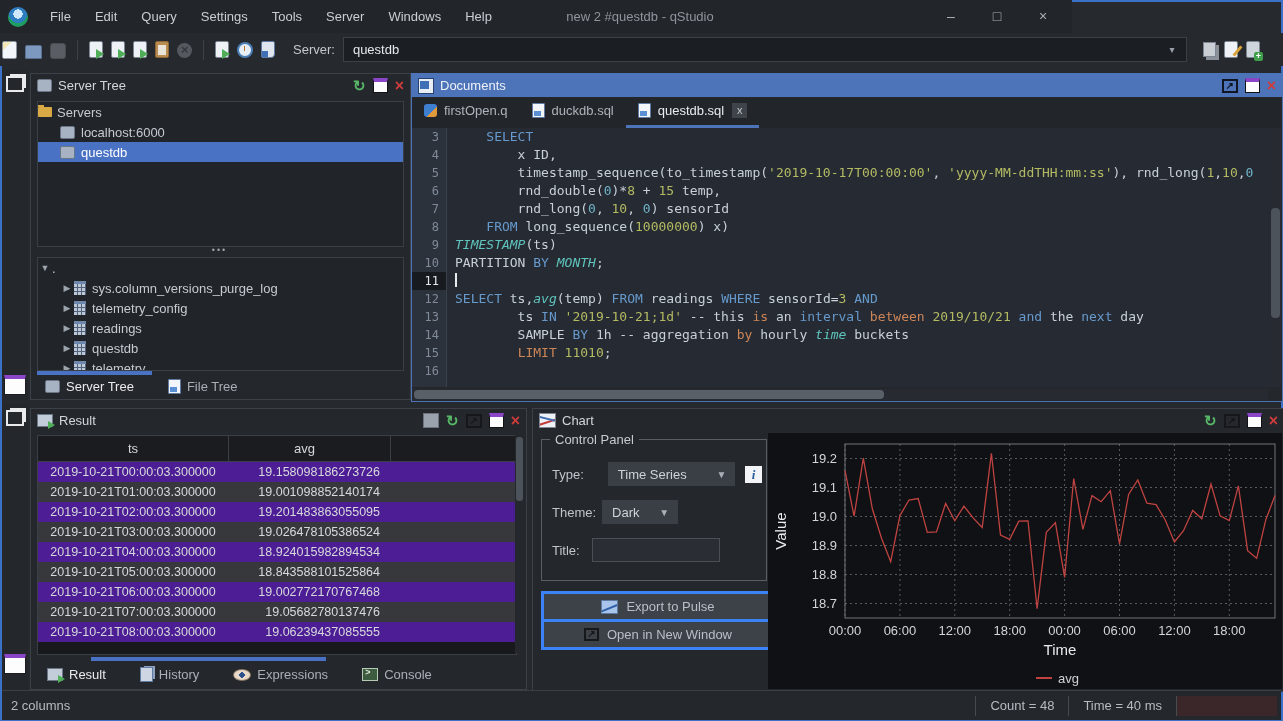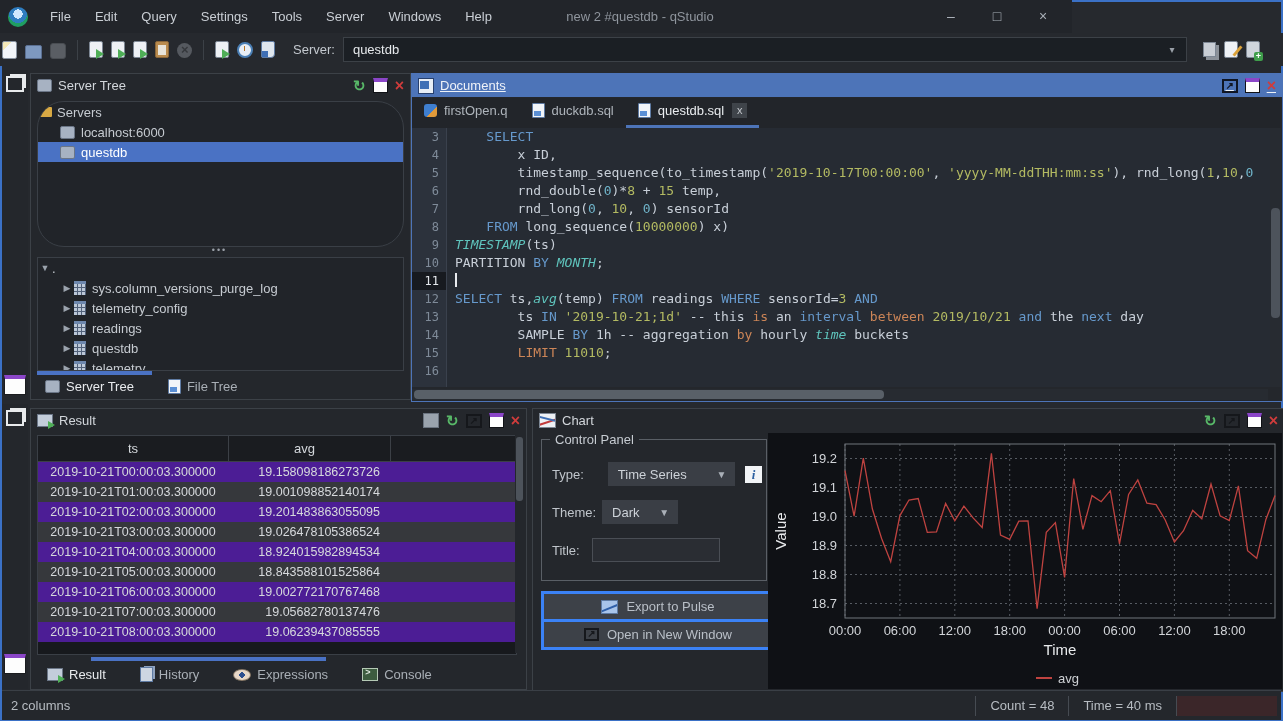--- a/index.html
+++ b/index.html
@@ -57,38 +57,38 @@
   .hicon{margin-left:7px;font-size:13px;line-height:14px;}
   .refresh-glyph{color:#58b868;font-weight:bold;font-size:15px;}
   .popout-glyph{color:#15171b;background:transparent;border:2px solid #15171b;width:12px;height:10px;text-align:center;line-height:9px;font-size:10px;font-weight:bold;}
   .phead-blue .popout-glyph{border-color:#101624;color:#101624;}
   .maxi-glyph{width:13px;height:10px;background:#fdfdfd;border:1px solid #101216;border-top:4px solid #8b46c8;}
   .close-glyph{color:#d03c3c;font-weight:bold;font-size:16px;line-height:14px;}
   
   #server-tree-panel{left:30px;top:73px;width:379px;height:325px;}
   .servericon{width:13px;height:11px;background:#a7b2c2;border:1px solid #6b7687;border-radius:2px;}
   .treearea{background:#212429;border:1px solid #3a3f46;overflow:hidden;}
-  #tree-top{left:6px;top:27px;width:365px;height:144px;border-radius:27px;}
+  #tree-top{left:6px;top:27px;width:365px;height:144px;}
   #tree-splitter{left:6px;top:171px;width:365px;height:12px;text-align:center;color:#9aa0a8;font-size:9px;line-height:10px;letter-spacing:2px;}
   #tree-bottom{left:6px;top:183px;width:365px;height:112px;}
   .trow{height:20px;display:flex;align-items:center;color:#c6cbd1;font-size:13px;white-space:nowrap;}
   .trow.sel{background:#4a72c4;color:#fff;}
   .arrow{width:14px;text-align:center;color:#9aa2ac;font-size:9px;}
   .fldr{width:14px;height:10px;background:#d8a944;border-radius:1px;position:relative;margin-right:5px;}
   .fldr::before{content:"";position:absolute;left:0;top:-2px;width:6px;height:2px;background:#d8a944;}
   .tblicon{width:12px;height:11px;margin-right:6px;background-color:#bcc8d8;border-top:3px solid #6d87ad;
     background-image:repeating-linear-gradient(0deg,transparent 0 3px,#51617a 3px 4px),repeating-linear-gradient(90deg,transparent 0 3px,#51617a 3px 4px);}
   .hthumb{position:absolute;height:4px;background:#4a72c4;}
   .paneltabs{position:absolute;display:flex;align-items:center;color:#a9afb6;font-size:13px;}
   .ptab{display:flex;align-items:center;margin-right:26px;padding:3px 4px;}
   .ptab .lbl{margin-left:6px;}
   .ptab.active{color:#e8eaed;}
   
   #documents-panel{left:411px;top:73px;width:870px;height:327px;border:1px solid #4d74b8;}
-  #doc-head{background:#4d74b8;color:#eef2f8;text-decoration:underline;}
+  #doc-head{background:#4d74b8;color:#eef2f8;}
   .dochead-icon{width:14px;height:14px;background:#e8eef6;border:1px solid #27406e;position:relative;}
   .dochead-icon::after{content:"";position:absolute;left:1px;top:2px;width:9px;height:8px;background:#3f6fb5;}
   #doc-tabs{left:0;top:24px;width:868px;height:30px;background:#22252a;display:flex;align-items:flex-end;}
   .dtab{display:flex;align-items:center;height:29px;padding:0 12px;color:#aeb4bb;font-size:13px;border-bottom:3px solid transparent;}
   .dtab.active{color:#e9ecef;border-bottom:3px solid #4d74b8;}
   .dtab .lbl{margin-left:7px;}
   .sqlicon{width:11px;height:13px;background:#f2f5f9;border:1px solid #5f7ba3;border-radius:1px;position:relative;}
   .sqlicon::after{content:"";position:absolute;left:1px;bottom:1px;width:7px;height:5px;background:#5b8fd4;}
   .qicon{width:13px;height:13px;border-radius:3px;background:linear-gradient(135deg,#3f7fd0 0 60%,#e09a3a 61% 100%);}
   .tabclose{margin-left:8px;width:15px;height:15px;background:#3f444a;color:#c3c8cd;font-size:11px;line-height:15px;text-align:center;}

